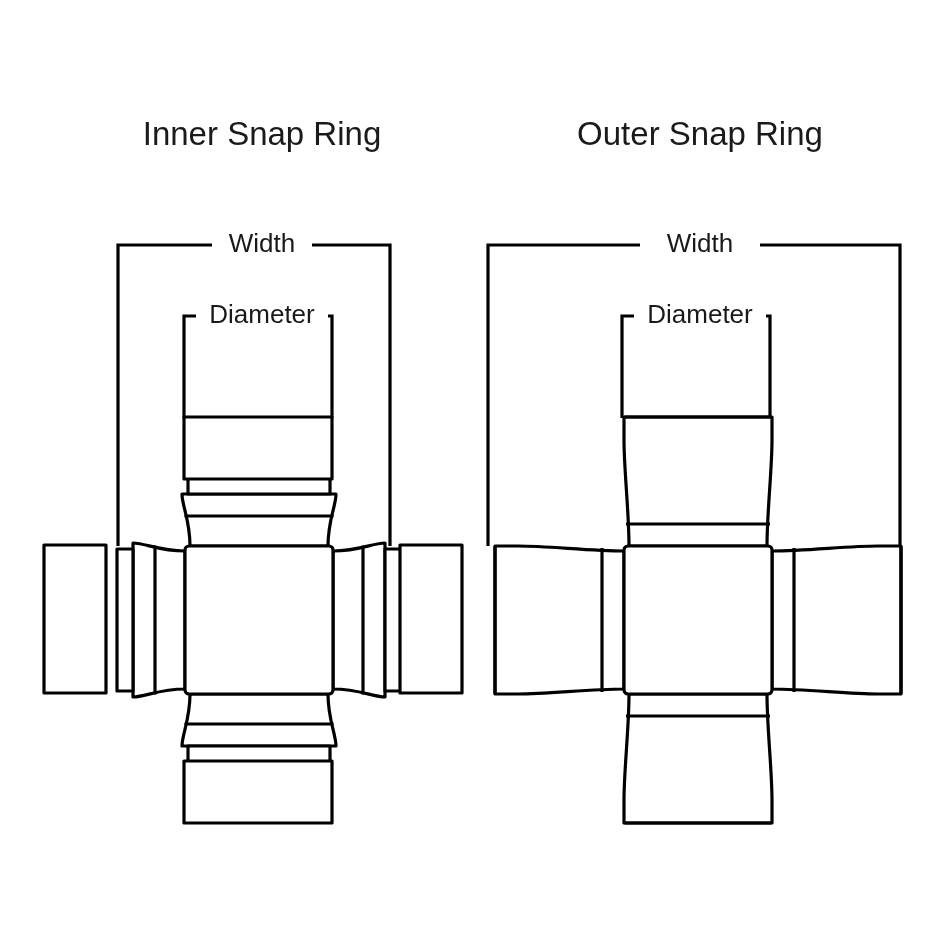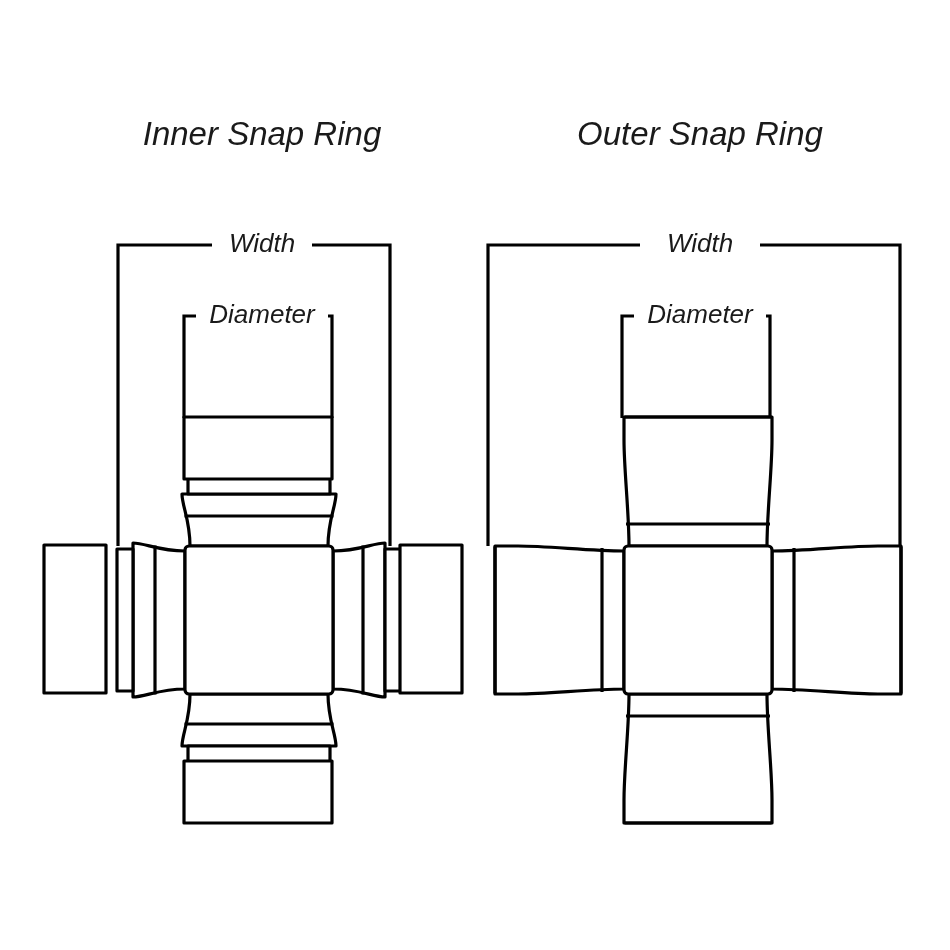--- a/index.html
+++ b/index.html
@@ -1,18 +1,18 @@
 <!DOCTYPE html>
 <html><head>
 <meta charset="utf-8">
 <style>
   html,body{margin:0;padding:0;background:#ffffff;}
   body{width:950px;height:950px;overflow:hidden;
        font-family:"Liberation Sans","DejaVu Sans",sans-serif;}
-  #stage{position:relative;width:950px;height:950px;background:#fca5a5;font-style:italic;}
+  #stage{position:relative;width:950px;height:950px;background:#fca5a5;}
   svg{display:block;width:950px;height:950px;}
   .part{fill:#ffffff;stroke:#000000;stroke-width:3.2;
         stroke-linejoin:round;stroke-linecap:round;}
   .dimline{fill:none;stroke:#000000;stroke-width:3.2;
            stroke-linejoin:miter;stroke-linecap:butt;}
   .title-txt{font-size:33px;fill:#1a1a1a;font-family:"Liberation Sans","DejaVu Sans",sans-serif;
              text-anchor:middle;dominant-baseline:middle;}
   .dim-txt{font-size:26px;fill:#1a1a1a;font-family:"Liberation Sans","DejaVu Sans",sans-serif;
            text-anchor:middle;dominant-baseline:middle;}
 </style>

